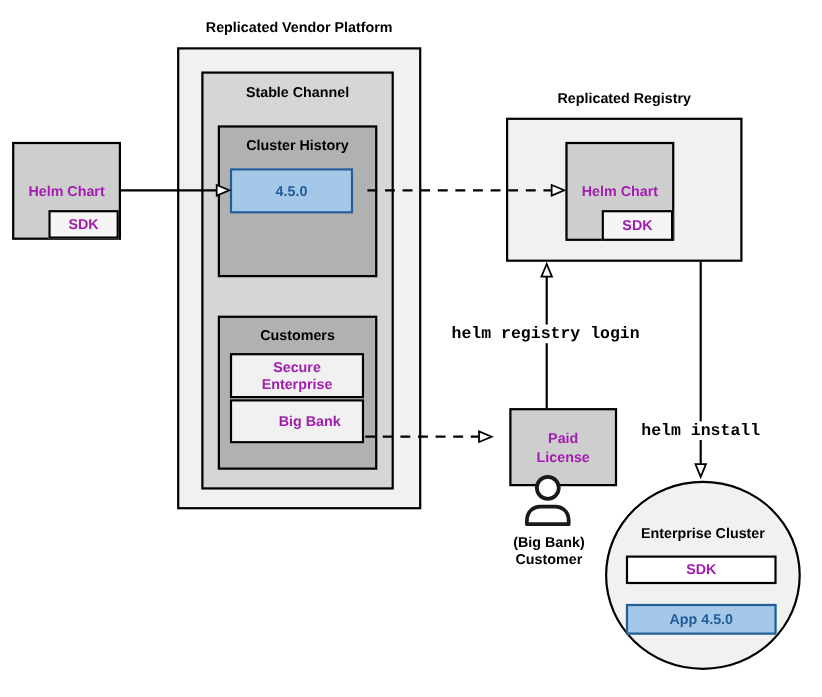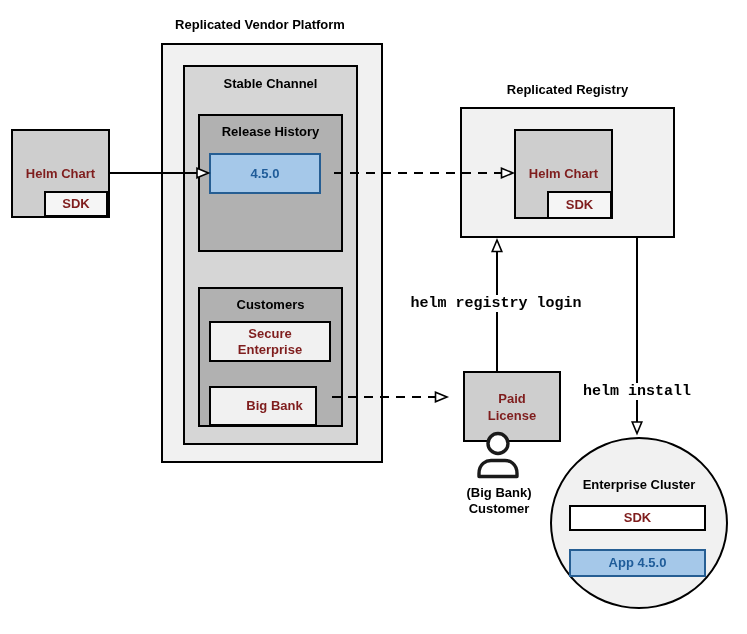--- a/index.html
+++ b/index.html
@@ -21,58 +21,58 @@
     font-family:"Liberation Sans",sans-serif;overflow:hidden;
   }
   .box{position:absolute;box-sizing:border-box;border:2px solid var(--line-color);}
   .fill-outer{background:var(--outer-fill);}
   .fill-mid{background:var(--mid-fill);}
   .fill-inner{background:var(--inner-fill);}
   .fill-box{background:var(--box-fill);}
   .fill-gray{background:var(--gray-box-fill);}
   .fill-white{background:var(--white-fill);}
   .fill-hl{background:var(--highlight-fill);border-color:var(--highlight-border);}
-  .lbl{font-weight:bold;font-size:13px;color:#7f1d1d;line-height:16px;}
+  .lbl{font-weight:bold;font-size:13px;color:#a21caf;line-height:16px;}
   .center-lbl{display:flex;align-items:center;justify-content:center;text-align:center;}
   .top-lbl{position:absolute;left:0;right:0;text-align:center;font-weight:bold;font-size:13px;color:#000000;}
   .float-title{position:absolute;text-align:center;font-weight:bold;font-size:13px;color:#000;}
   .hl-text{color:var(--highlight-text);}
   .cmd{
     position:absolute;transform:translateX(-50%);z-index:6;
     background:var(--canvas-bg);padding:0 4px;
     font-family:"Liberation Mono",monospace;font-weight:bold;font-size:15px;color:#000000;white-space:nowrap;
   }
   #arrow-layer{position:absolute;left:0;top:0;z-index:5;pointer-events:none;}
   .circle{border-radius:50%;}
   .actor-label{position:absolute;text-align:center;font-weight:bold;font-size:13px;color:#000;line-height:16px;}
 </style>
 </head>
 <body>
 
 <div id="canvas">
 
-  <div class="float-title" style="left:149px;top:17px;width:222px;">Replicated Vendor Platform</div>
+  <div class="float-title" style="left:161px;top:17px;width:222px;">Replicated Vendor Platform</div>
   <div class="box fill-outer" style="left:161px;top:43px;width:222px;height:420px;"></div>
 
   <div class="box fill-mid" style="left:183px;top:65px;width:175px;height:380px;">
     <div class="top-lbl" style="top:9px;">Stable Channel</div>
   </div>
 
   <div class="box fill-inner" style="left:198px;top:114px;width:145px;height:138px;">
-    <div class="top-lbl" style="top:8px;">Release History</div>
+    <div class="top-lbl" style="top:8px;">Cluster History</div>
   </div>
   <div class="box fill-hl center-lbl lbl hl-text" style="left:209px;top:153px;width:112px;height:41px;">4.5.0</div>
 
   <div class="box fill-inner" style="left:198px;top:287px;width:145px;height:140px;">
     <div class="top-lbl" style="top:8px;">Customers</div>
   </div>
   <div class="box fill-outer center-lbl" style="left:209px;top:321px;width:122px;height:41px;">
     <span class="lbl" style="max-width:84px;display:inline-block;">Secure Enterprise</span>
   </div>
-  <div class="box fill-outer center-lbl lbl" style="left:209px;top:386px;width:108px;height:40px;padding-left:23px;">Big Bank</div>
+  <div class="box fill-outer center-lbl lbl" style="left:209px;top:363px;width:122px;height:40px;padding-left:23px;">Big Bank</div>
 
   <div class="box fill-gray center-lbl lbl" style="left:11px;top:129px;width:99px;height:89px;">Helm Chart</div>
   <div class="box fill-box center-lbl lbl" style="left:44px;top:191px;width:64px;height:26px;">SDK</div>
 
   <div class="float-title" style="left:460px;top:82px;width:215px;">Replicated Registry</div>
   <div class="box fill-outer" style="left:460px;top:107px;width:215px;height:131px;"></div>
   <div class="box fill-gray center-lbl lbl" style="left:514px;top:129px;width:99px;height:90px;">Helm Chart</div>
   <div class="box fill-box center-lbl lbl" style="left:547px;top:191px;width:65px;height:28px;">SDK</div>
 
   <div class="box fill-gray center-lbl" style="left:463px;top:371px;width:98px;height:71px;">

